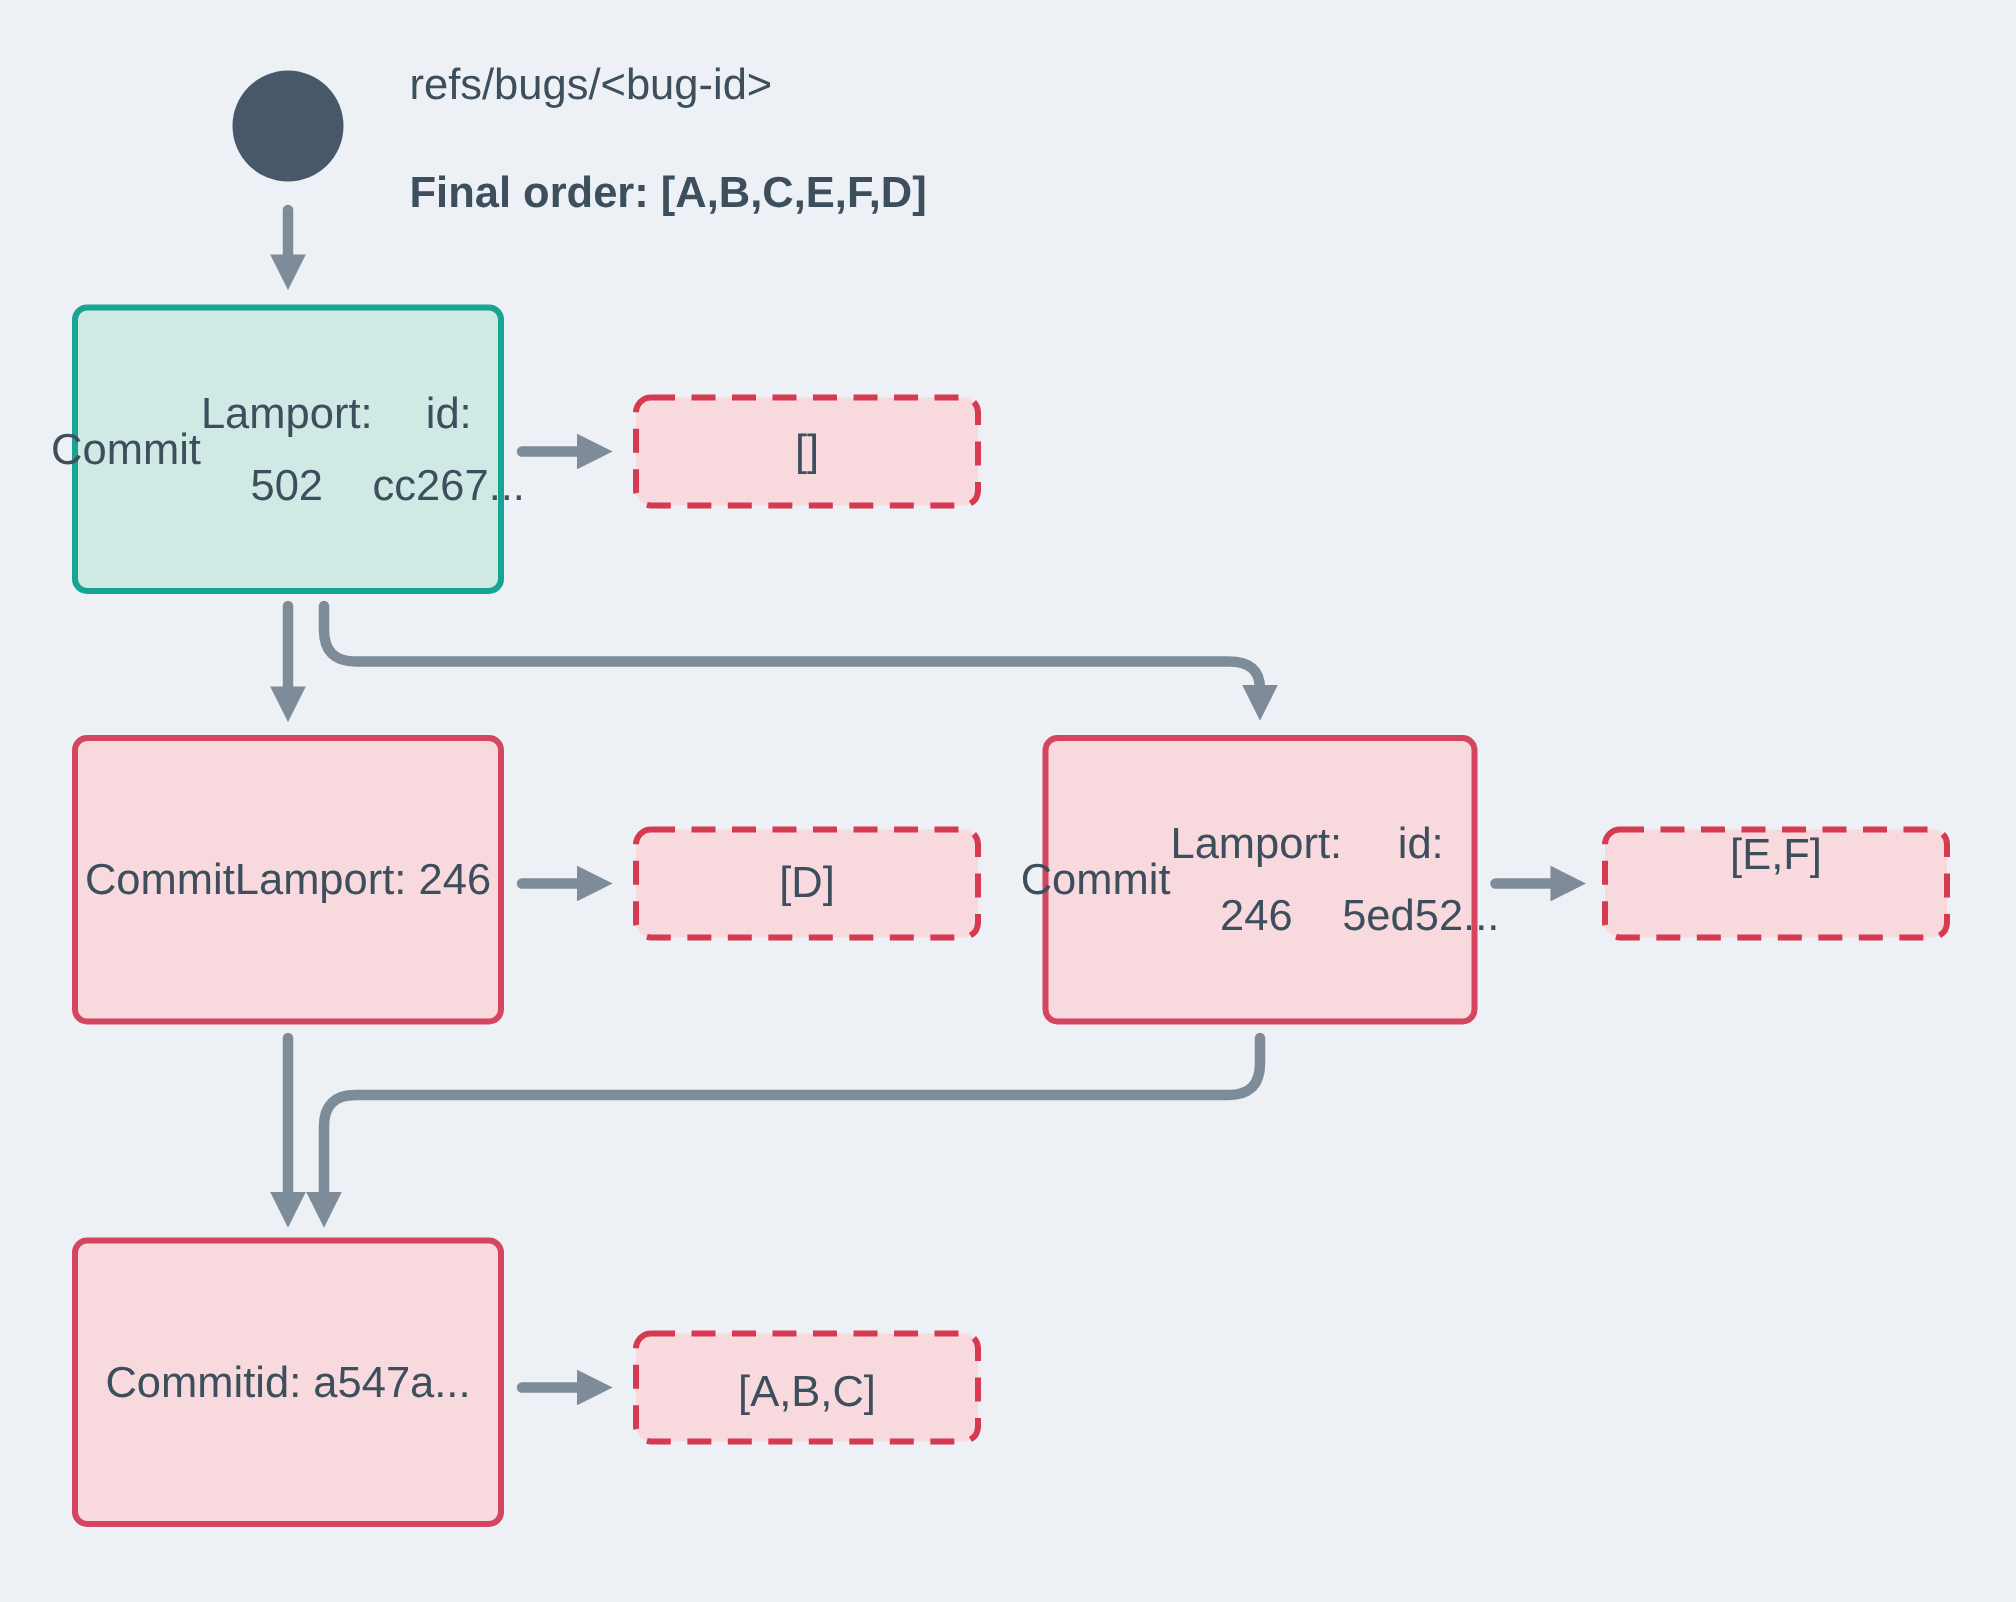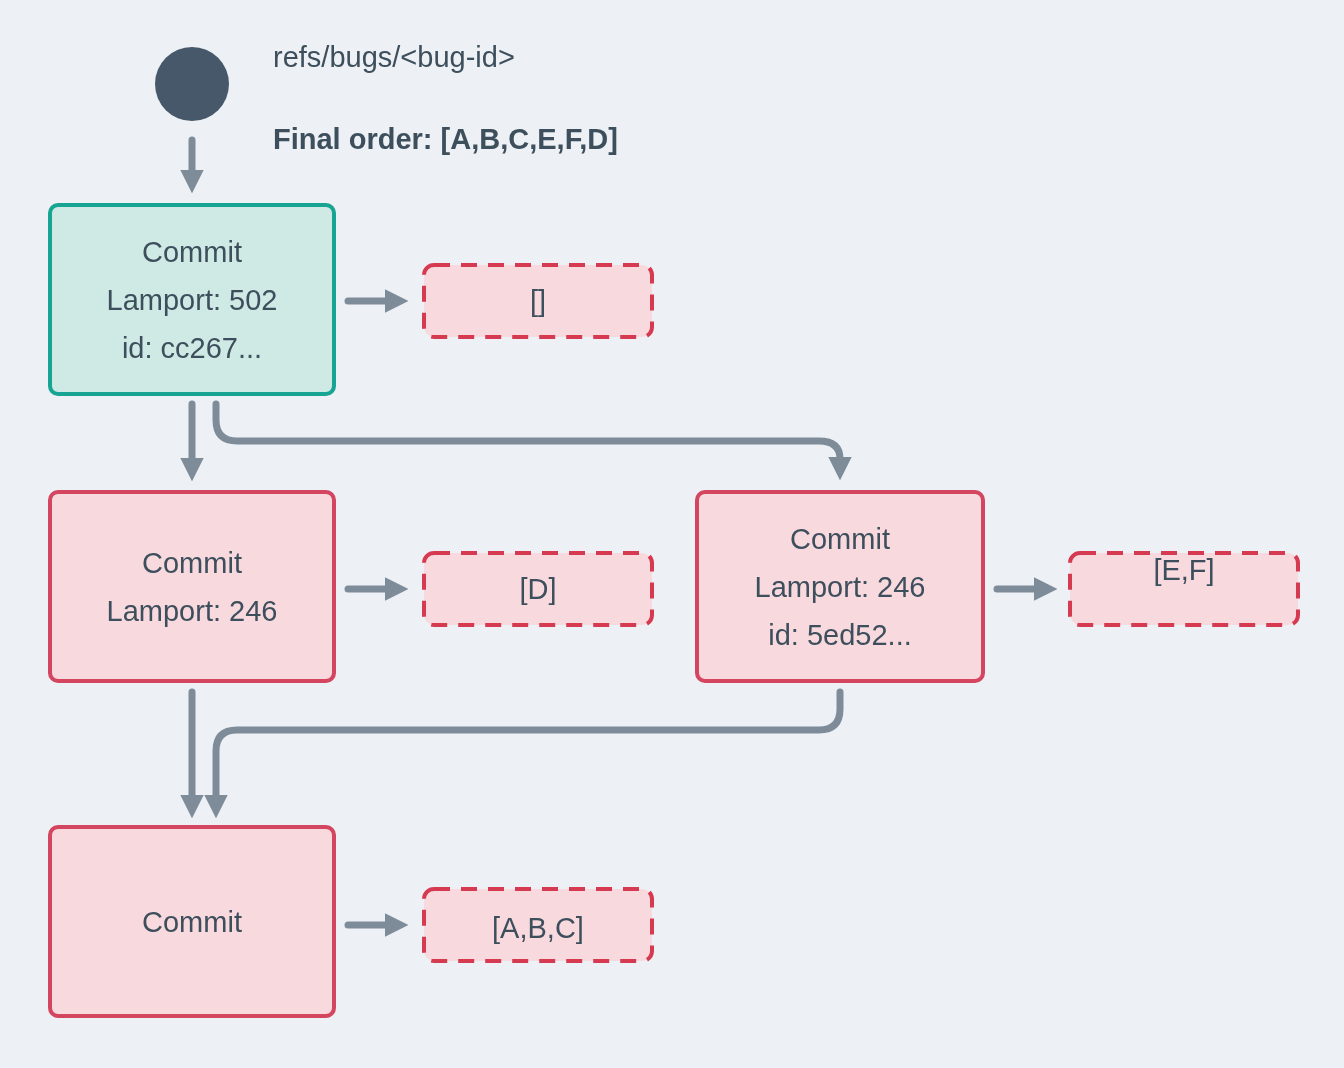--- a/index.html
+++ b/index.html
@@ -15,25 +15,25 @@
   .ref-circle {
     position: absolute; left: 155px; top: 47px;
     width: 74px; height: 74px; border-radius: 50%;
     background: #46586a;
   }
   .hdr {
     position: absolute; left: 273px;
     font-size: 29px; line-height: 34px; white-space: nowrap;
   }
   .hdr.ref   { top: 40px;  font-weight: 400; }
-  .hdr.order { top: 122px; font-weight: 700; }
+  .hdr.order { top: 112px; font-weight: 700; }
   .commit {
     position: absolute; box-sizing: border-box;
     border: 4px solid; border-radius: 10px;
-    display: flex; flex-direction: column;
+    display: flex; flex-direction: row;
     align-items: center; justify-content: center;
     font-size: 29px; line-height: 48px; text-align: center;
   }
   .commit.teal { border-color: #17a492; background: #cfe9e5; }
   .commit.red  { border-color: #d4455f; background: #f8d9de; }
   .ops-text {
     position: absolute; display: flex;
     align-items: center; justify-content: center;
     font-size: 29px; white-space: nowrap;
   }
@@ -85,20 +85,21 @@
   </div>
 
   <div class="commit red" style="left:695px; top:490px; width:290px; height:193px;">
     <span>Commit</span>
     <span>Lamport: 246</span>
     <span>id: 5ed52...</span>
   </div>
 
   <div class="commit red" style="left:48px; top:825px; width:288px; height:193px;">
     <span>Commit</span>
+    <span>id: a547a...</span>
   </div>
 
   <div class="ops-text" style="left:424px; top:265px; width:228px; height:72px;">[]</div>
   <div class="ops-text" style="left:424px; top:553px; width:228px; height:72px;">[D]</div>
   <div class="ops-text" style="left:1070px; top:534px; width:228px; height:72px;">[E,F]</div>
   <div class="ops-text" style="left:424px; top:892px; width:228px; height:72px;">[A,B,C]</div>
 
 </div>
 
 </body></html>

